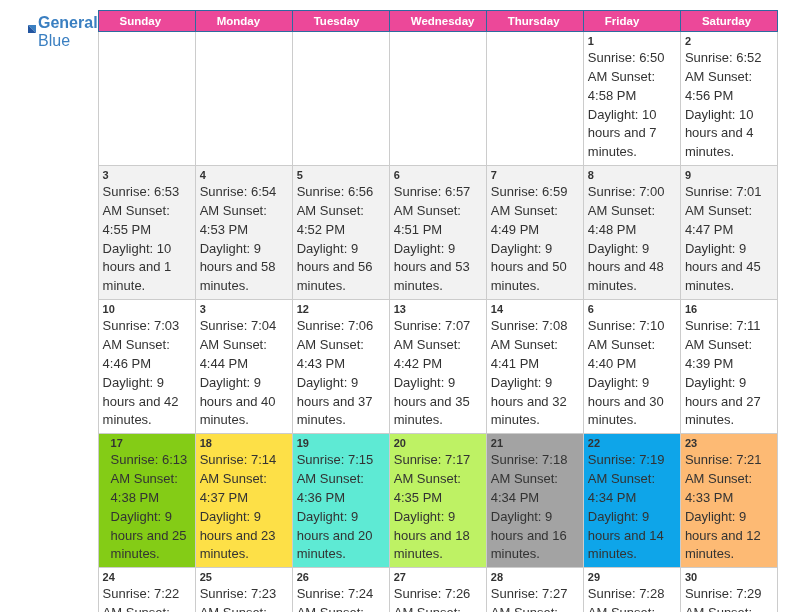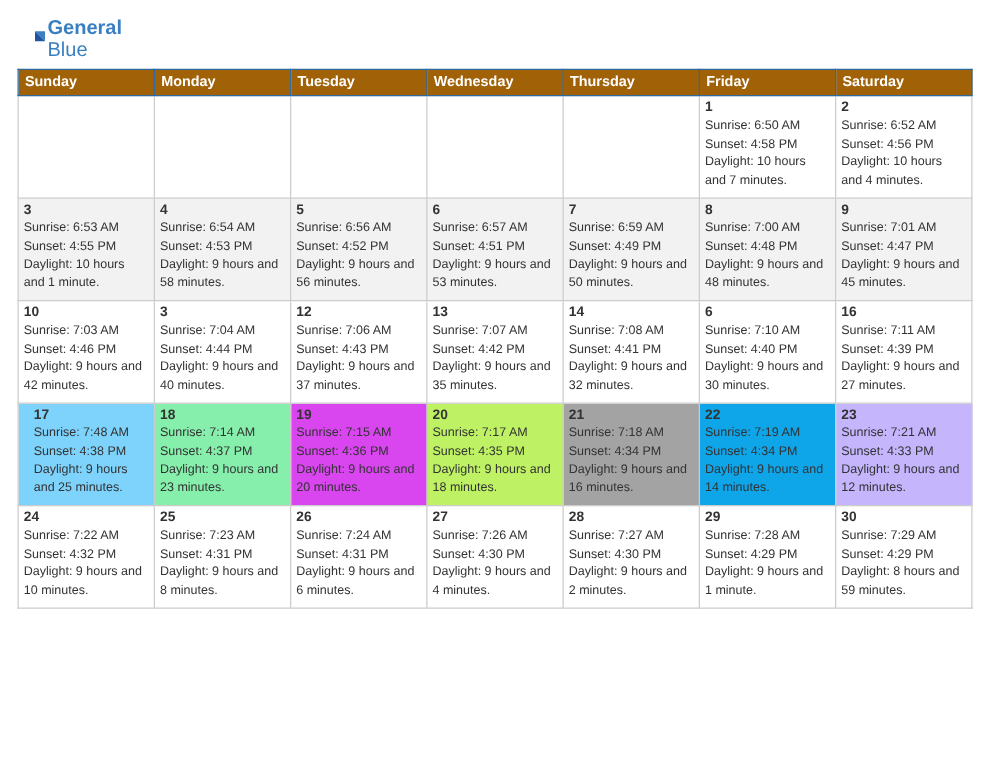--- a/index.html
+++ b/index.html
@@ -8,21 +8,21 @@
       background: #fff;
       width: 792px;
       height: 612px;
       overflow: hidden;
     }
     .page {
       width: 792px;
       height: 452px;
       padding: 10px 14px 10px 14px;
       display: flex;
-      flex-direction: column;
+      flex-direction: row;
     }
     .header {
       display: flex;
       justify-content: space-between;
       align-items: flex-start;
       margin-bottom: 6px;
     }
     .logo {
       display: flex;
       align-items: center;
@@ -45,25 +45,25 @@
       font-size: 13px;
       color: #555;
     }
     .calendar-table {
       width: 100%;
       border-collapse: collapse;
       flex: 1;
       table-layout: fixed;
     }
     .calendar-table th {
-      background: #a16207;
+      background: #ec4899;
       color: #fff;
       font-size: 11.5px;
       font-weight: bold;
-      padding: 4px 5px;
+      padding: 4px 21px;
       border: 1px solid #2d6aa0;
       text-align: left;
     }
     .calendar-table td {
       border: 1px solid #ccc;
       vertical-align: top;
       padding: 3px 4px;
       font-size: 9.2px;
       color: #333;
       background: #fff;
@@ -72,21 +72,21 @@
     .calendar-table tr:nth-child(even) td {
       background: #f2f2f2;
     }
     .day-num {
       font-weight: bold;
       font-size: 11px;
       display: block;
       margin-bottom: 2px;
     }
     .day-info {
-      font-size: 10px;
+      font-size: 13px;
       line-height: 1.45;
       color: #333;
     }
     .empty {
       background: #fff !important;
     }
   </style>
 </head>
 <body>
 
@@ -240,35 +240,35 @@
           </td>
           <td>
             <span class="day-num">16</span>
             <div class="day-info">Sunrise: 7:11 AM
 Sunset: 4:39 PM
 Daylight: 9 hours
 and 27 minutes.</div>
           </td>
         </tr>
         <tr>
-          <td style="background: #7dd3fc; padding-left: 12px;">
+          <td style="background: #84cc16; padding-left: 12px;">
             <span class="day-num">17</span>
-            <div class="day-info">Sunrise: 7:48 AM
+            <div class="day-info">Sunrise: 6:13 AM
 Sunset: 4:38 PM
 Daylight: 9 hours
 and 25 minutes.</div>
           </td>
-          <td style="background: #86efac;">
+          <td style="background: #fde047;">
             <span class="day-num">18</span>
             <div class="day-info">Sunrise: 7:14 AM
 Sunset: 4:37 PM
 Daylight: 9 hours
 and 23 minutes.</div>
           </td>
-          <td style="background: #d946ef;">
+          <td style="background: #5eead4;">
             <span class="day-num">19</span>
             <div class="day-info">Sunrise: 7:15 AM
 Sunset: 4:36 PM
 Daylight: 9 hours
 and 20 minutes.</div>
           </td>
           <td style="background: #bef264;">
             <span class="day-num">20</span>
             <div class="day-info">Sunrise: 7:17 AM
 Sunset: 4:35 PM
@@ -282,21 +282,21 @@
 Daylight: 9 hours
 and 16 minutes.</div>
           </td>
           <td style="background: #0ea5e9;">
             <span class="day-num">22</span>
             <div class="day-info">Sunrise: 7:19 AM
 Sunset: 4:34 PM
 Daylight: 9 hours
 and 14 minutes.</div>
           </td>
-          <td style="background: #c4b5fd;">
+          <td style="background: #fdba74;">
             <span class="day-num">23</span>
             <div class="day-info">Sunrise: 7:21 AM
 Sunset: 4:33 PM
 Daylight: 9 hours
 and 12 minutes.</div>
           </td>
         </tr>
         <tr>
           <td>
             <span class="day-num">24</span>

